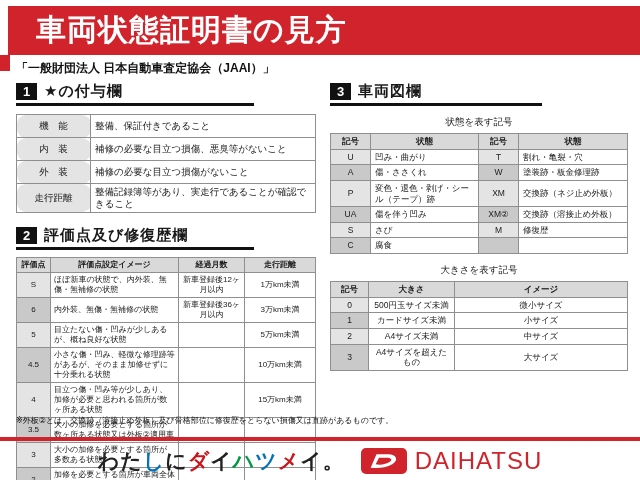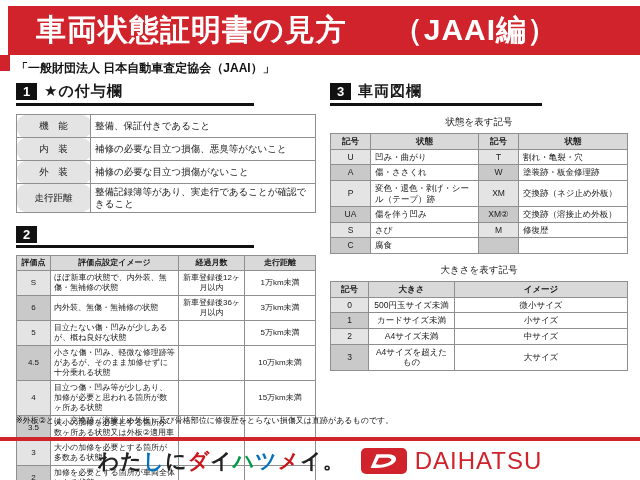--- a/index.html
+++ b/index.html
@@ -68,21 +68,20 @@
   .brand { display:flex; align-items:center; gap:8px; }
   .brand-mark { width:46px; height:26px; background:#d0232b; border-radius:5px;
     display:flex; align-items:center; justify-content:center; }
   .brand-name { color:#d0232b; font-weight:normal; font-size:24px; letter-spacing:1px; }
 </style>
 </head>
 <body>
 
 <div class="header-bar">
   <span class="title">車両状態証明書の見方</span>
-  <span class="edition">（JAAI編）</span>
 </div>
 <div class="header-tab"></div>
 <div class="subtitle">「一般財団法人 日本自動車査定協会（JAAI）」</div>
 
 <div class="col-left">
 
   <div class="sec-head w1">
     <span class="sec-badge">1</span>
     <span class="sec-title">★の付与欄</span>
   </div>
@@ -106,20 +105,21 @@
         </tr>
         <tr>
           <td>走行距離</td>
           <td>整備記録簿等があり、実走行であることが確認できること</td>
         </tr>
       </tbody>
   </table>
 
   <div class="sec-head w1" style="margin-top:13px;">
     <span class="sec-badge">2</span>
+    <span class="sec-title">評価点及び修復歴欄</span>
   </div>
   <table class="tbl tbl-eval">
     <colgroup>
         <col style="width:34px">
         <col style="width:128px">
         <col style="width:66px">
         <col>
       </colgroup>
     <thead>
         <tr>

